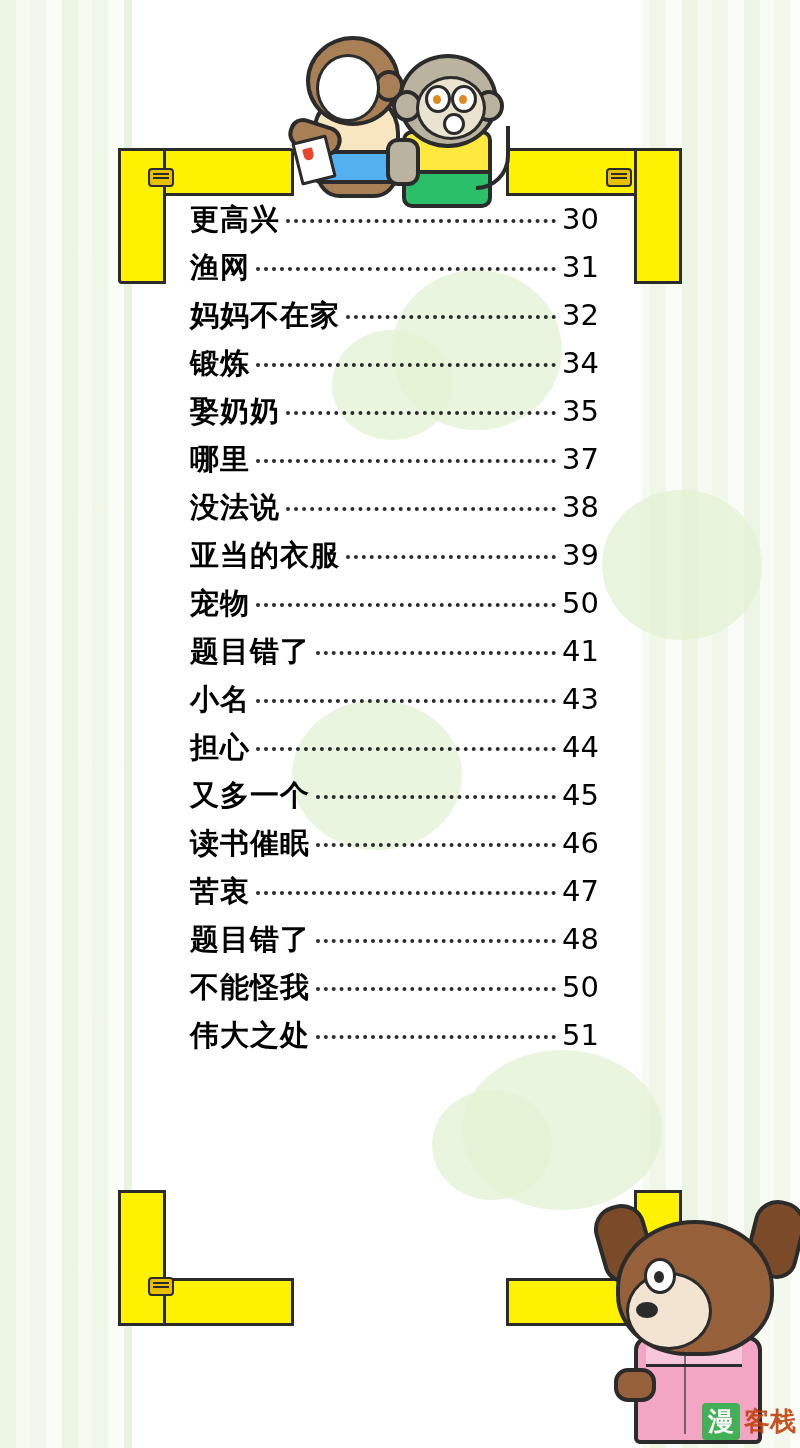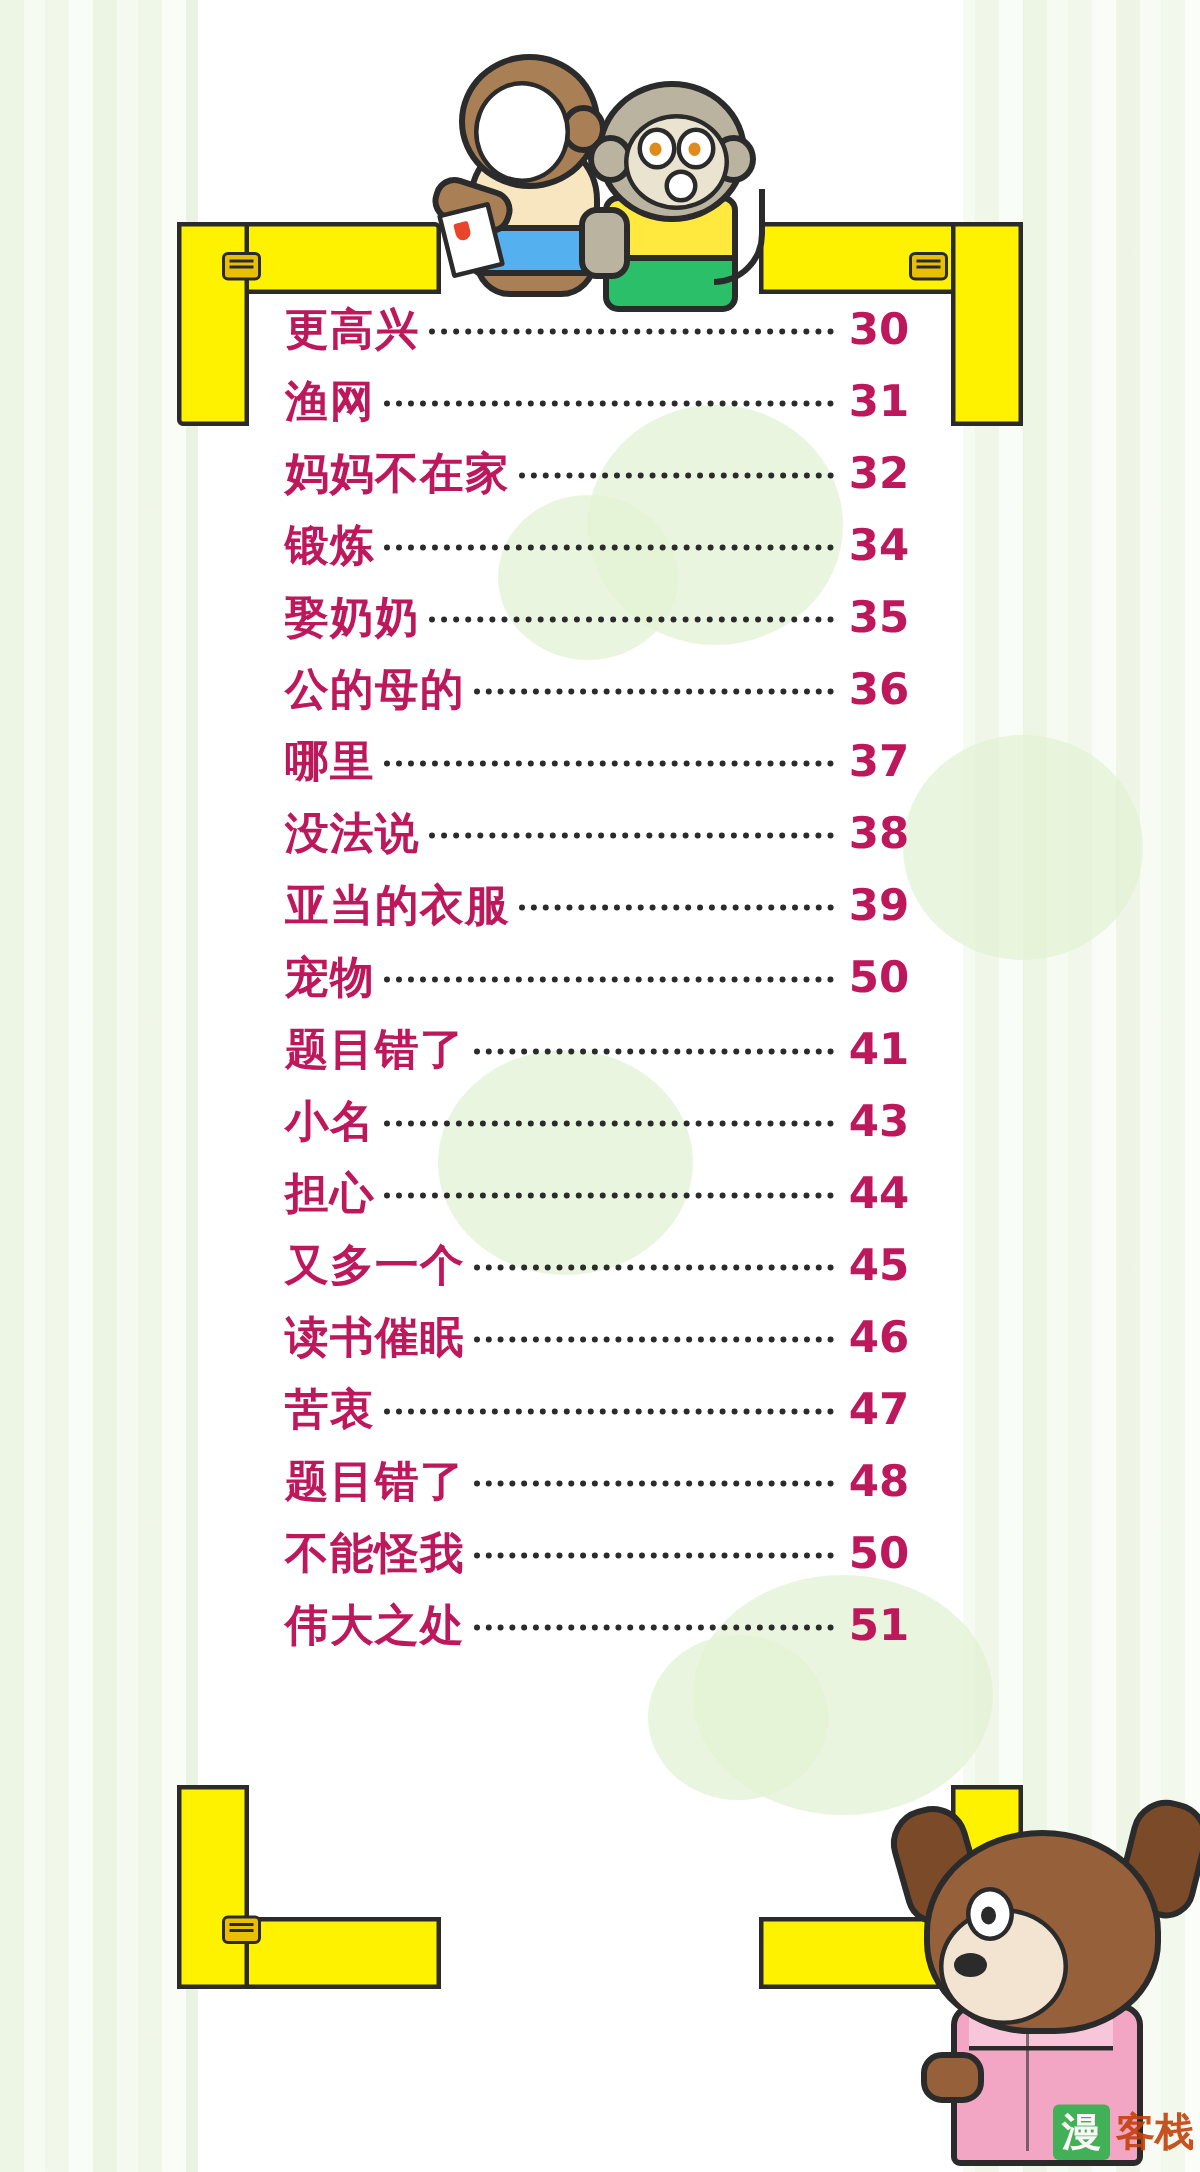--- a/index.html
+++ b/index.html
@@ -123,42 +123,42 @@
   .toc {
     position: absolute;
     left: 190px;
     top: 200px;
     width: 420px;
   }
   .toc-row {
     display: flex;
     align-items: baseline;
     height: 48px;
-    color: #be185d;
+    color: #000000;
   }
   .toc-title {
     font-family: "DejaVu Sans", sans-serif;
     font-size: 29px;
     font-weight: bold;
     white-space: nowrap;
     letter-spacing: 1px;
   }
   .toc-dots {
     flex: 1;
     margin: 0 6px;
     border-bottom: 4px dotted #2b2b2b;
     transform: translateY(-6px);
     min-width: 20px;
   }
   .toc-page {
     font-family: "DejaVu Sans", sans-serif;
     font-size: 29px;
-    font-weight: bold;
+    font-weight: normal;
     width: 48px;
-    text-align: center;
+    text-align: left;
   }
 
   
   .monkeys { position: absolute; left: 290px; top: 30px; width: 230px; height: 175px; }
 
   .mk1-body {
     position: absolute; left: 22px; top: 60px; width: 80px; height: 78px;
     background: #f7e6bf; border: 4px solid #2b2b2b; border-radius: 50% 50% 45% 45%;
   }
   .mk1-head {
@@ -390,25 +390,20 @@
       <span class="toc-dots"></span>
       <span class="toc-page">34</span>
     </div>
 
     <div class="toc-row">
       <span class="toc-title">娶奶奶</span>
       <span class="toc-dots"></span>
       <span class="toc-page">35</span>
     </div>
 
-    <div class="toc-row">
-      <span class="toc-title">公的母的</span>
-      <span class="toc-dots"></span>
-      <span class="toc-page">36</span>
-    </div>
 
     <div class="toc-row">
       <span class="toc-title">哪里</span>
       <span class="toc-dots"></span>
       <span class="toc-page">37</span>
     </div>
 
     <div class="toc-row">
       <span class="toc-title">没法说</span>
       <span class="toc-dots"></span>

